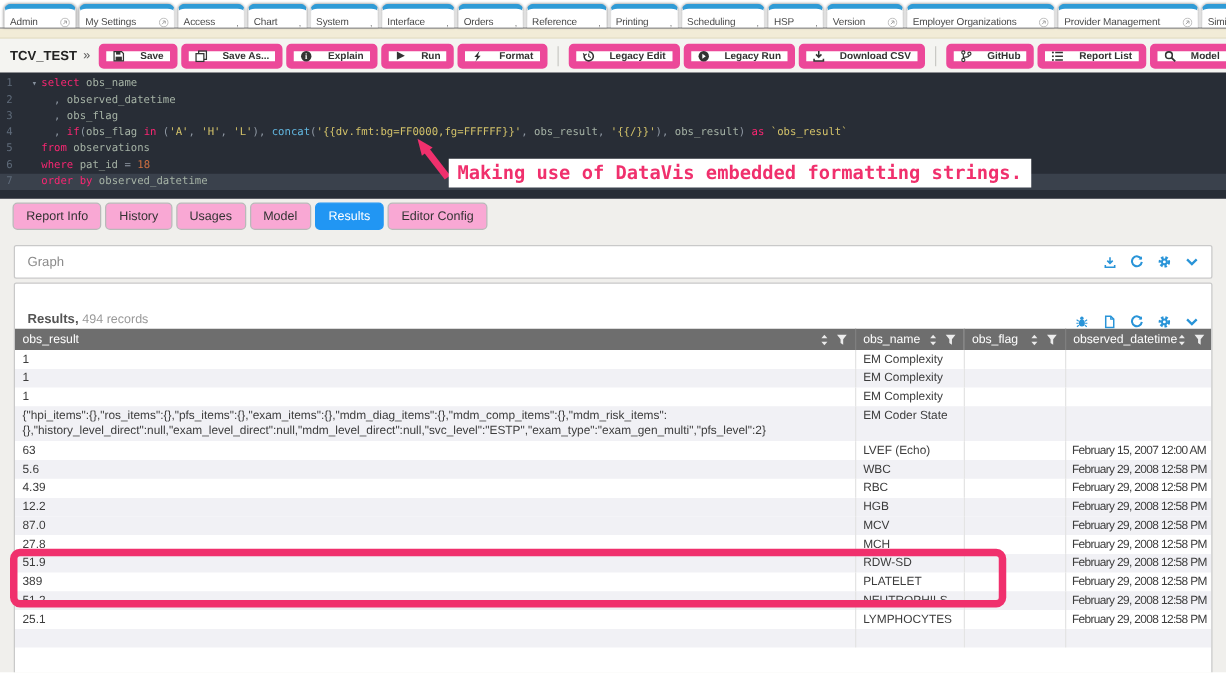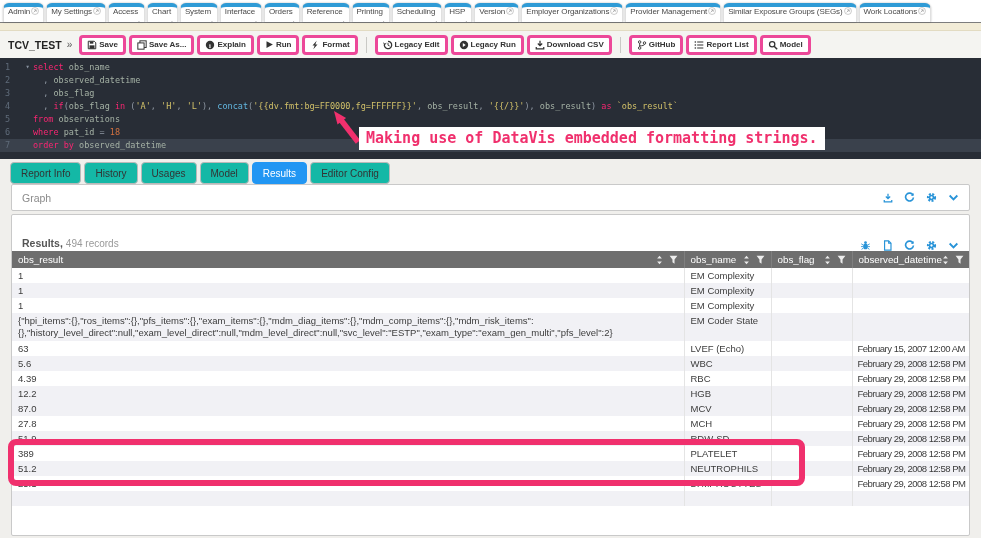--- a/index.html
+++ b/index.html
@@ -1,47 +1,47 @@
 <!DOCTYPE html>
 <html><head>
 <meta charset="utf-8">
 <style>
   html,body{margin:0;padding:0}
   .app{position:relative;width:981px;height:538px;background:#f0efec;font-family:"Liberation Sans",sans-serif;overflow:hidden}
   
   .nav{height:22px;background:#fff;border-bottom:1px solid #7d7d7d;display:flex;align-items:flex-end;gap:2px;padding:0 0 0 3px}
-  .nav-tab{display:inline-flex;align-items:flex-start;gap:0;height:15px;background:#fff;border:1px solid #e0e0e0;border-top:4px solid #2f9bd6;border-bottom:none;border-radius:6px 6px 1px 1px;box-shadow:0 0 2px rgba(0,0,0,.3);padding:0 4px;font-size:8px;letter-spacing:-0.1px;color:#4a4a4a;white-space:nowrap}
+  .nav-tab{display:inline-flex;align-items:flex-end;gap:17px;height:15px;background:#fff;border:1px solid #e0e0e0;border-top:4px solid #2f9bd6;border-bottom:none;border-radius:6px 6px 1px 1px;box-shadow:0 0 2px rgba(0,0,0,.3);padding:0 4px;font-size:8px;letter-spacing:-0.1px;color:#4a4a4a;white-space:nowrap}
   .ext{display:inline-flex;flex:none;margin-left:1px}
   .dd{font-size:7px;color:#777;line-height:5px;align-self:flex-end;margin-left:0}
   .cream{height:7px;background:#f2ecd7;border-bottom:1px solid #e2dbc2}
   
   .toolbar{height:27px;background:#f4f4f1;display:flex;align-items:center;padding:0 8px}
   .tb-title{font-size:10.5px;font-weight:bold;color:#222}
   .tb-chev{color:#555;font-size:10px;margin:0 7px 0 5px}
-  .btn{display:inline-flex;align-items:center;gap:2px;height:20px;background:#fff;border:3px solid #ec4899;border-radius:4px;padding:0 5px;font-size:8px;font-weight:bold;color:#333;white-space:nowrap;font-family:"Liberation Sans",sans-serif}
+  .btn{display:inline-flex;align-items:center;gap:12px;height:20px;background:#fff;border:6px solid #ec4899;border-radius:4px;padding:0 5px;font-size:8px;font-weight:bold;color:#333;white-space:nowrap;font-family:"Liberation Sans",sans-serif}
   .btn .icn{display:inline-flex;align-items:center}
   .sep{width:1px;height:16px;background:#c9c9c5;margin:0 5px}
   #toolbar-buttons{display:inline-flex;align-items:center;gap:3px}
   
   .editor{position:relative;height:101px;background:#282d36;font-family:"DejaVu Sans Mono",monospace;font-size:8.5px;line-height:13px;overflow:hidden}
   .lines{padding-top:3px}
   .cl{display:flex;height:13px;white-space:pre}
   .cl.active{background:#3a414c}
   .ln{width:17px;text-align:left;padding-left:5px;color:#5f6b7a;flex:none}
   .fold{width:11px;color:#87919e;font-size:7px;flex:none;text-align:center;line-height:13px}
   .kw{color:#f92672}.idf{color:#a5b2a5}.str{color:#d2c169}.fn{color:#62b7e0}.num{color:#cf7040}.pun{color:#8f98a3}
   .arrow-svg{position:absolute;left:0;top:0;width:981px;height:101px;pointer-events:none}
   .callout{position:absolute;left:359px;top:69px;height:23px;background:#fff;color:#f0306d;font-family:"DejaVu Sans Mono",monospace;font-weight:bold;font-size:15px;line-height:23px;padding:0 7px;white-space:nowrap}
   
   .content{padding-top:3px}
   .tabsrow{padding-left:10px;height:22px}
-  .tab{display:inline-flex;align-items:center;height:20px;background:#14b8a6;border:1px solid #b9b9b9;border-radius:4px;padding:0 10px;margin-right:3px;font-size:10px;color:#333}
+  .tab{display:inline-flex;align-items:center;height:20px;background:#f9a8d4;border:1px solid #b9b9b9;border-radius:4px;padding:0 10px;margin-right:3px;font-size:10px;color:#333}
   .tab.active{background:#2196f3;border-color:#2196f3;color:#fff}
   .panel{background:#fff;border:1px solid #c9c9c9;margin:0 11px;border-radius:2px}
-  .graph-panel{height:25px;display:flex;align-items:center;justify-content:space-between;padding:0 10px}
+  .graph-panel{margin-top:12px;height:25px;display:flex;align-items:center;justify-content:space-between;padding:0 10px}
   .panel-title{font-size:10.5px;color:#8b8b8b}
   .panel-icons{display:flex;align-items:center;gap:11px;color:#2994d8}
   .panel-icons .icn{display:inline-flex}
   .results-panel{margin-top:3px;height:320px;overflow:hidden}
   .results-hdr{height:36px;display:flex;align-items:flex-end;justify-content:space-between;padding:0 10px}
   .r-title{font-size:10.5px;color:#555;font-weight:bold}
   .r-count{font-size:10px;color:#999;font-weight:normal;margin-left:3px}
   table{border-collapse:collapse;width:100%;table-layout:fixed;font-size:9.5px;color:#3c3c3c}
   th{background:#6e6e6e;color:#fff;font-weight:normal;height:17px;padding:0 6px;border-left:1px solid #7f7f7f;font-size:9.8px;text-align:left}
   th:first-child{border-left:none}

